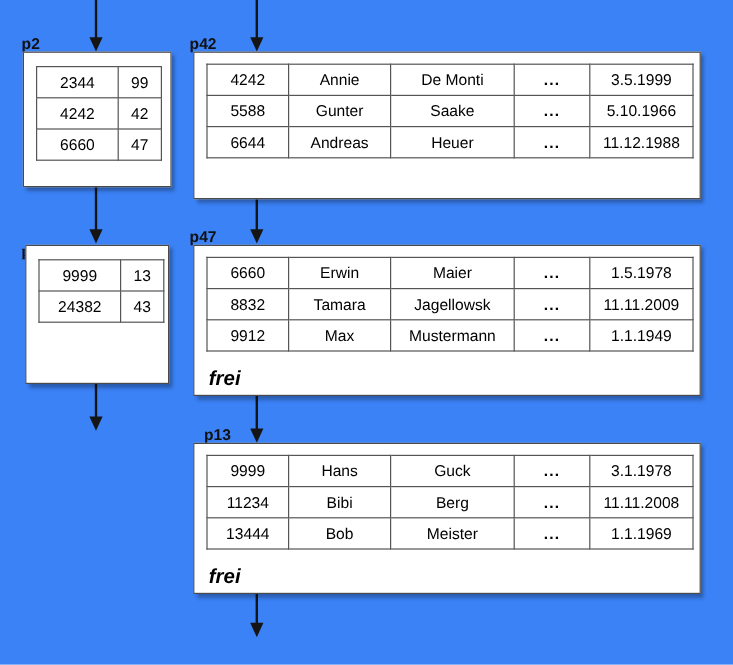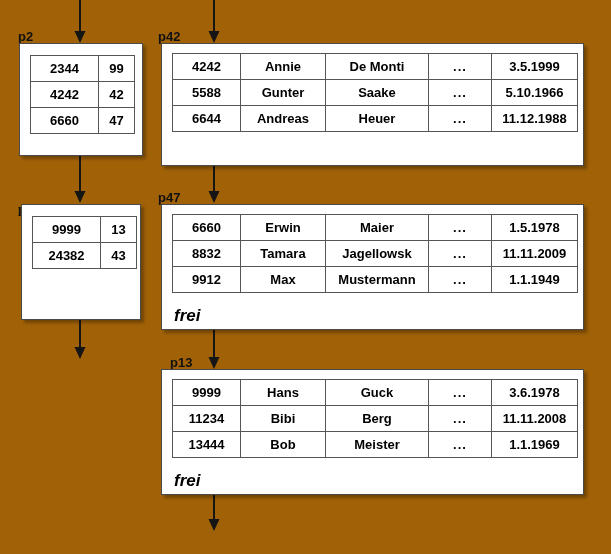--- a/index.html
+++ b/index.html
@@ -4,21 +4,21 @@
 <style>
   html, body {
     margin: 0;
     padding: 0;
     background: #ffffff;
   }
   #canvas {
     position: relative;
     width: 611px;
     height: 554px;
-    background: #a16207;
+    background: #3b82f6;
     font-family: "Liberation Sans", sans-serif;
     overflow: hidden;
   }
 
   
   .page-box {
     position: absolute;
     background: #ffffff;
     border: 1.5px solid #4a4a4a;
     box-shadow: 3px 3px 3px rgba(0,0,0,0.30);
@@ -40,21 +40,21 @@
     position: absolute;
     border-collapse: collapse;
     table-layout: fixed;
     background: #ffffff;
   }
   .rec-table td {
     border: 1.2px solid #555555;
     text-align: center;
     vertical-align: middle;
     font-size: 13px;
-    font-weight: bold;
+    font-weight: normal;
     color: #000000;
     padding: 0;
     height: 25px;
     white-space: nowrap;
     background: #ffffff;
   }
   .rec-table td.dots {
     font-weight: bold;
     letter-spacing: 1px;
   }
@@ -248,21 +248,21 @@
         <col style="width:103px">
       <col style="width:63px">
         <col style="width:86px">
     </colgroup>
     <tbody>
       <tr>
         <td>9999</td>
         <td>Hans</td>
         <td>Guck</td>
         <td class="dots">...</td>
-        <td>3.6.1978</td>
+        <td>3.1.1978</td>
       </tr>
       <tr>
         <td>11234</td>
         <td>Bibi</td>
         <td>Berg</td>
         <td class="dots">...</td>
         <td>11.11.2008</td>
       </tr>
       <tr>
         <td>13444</td>

